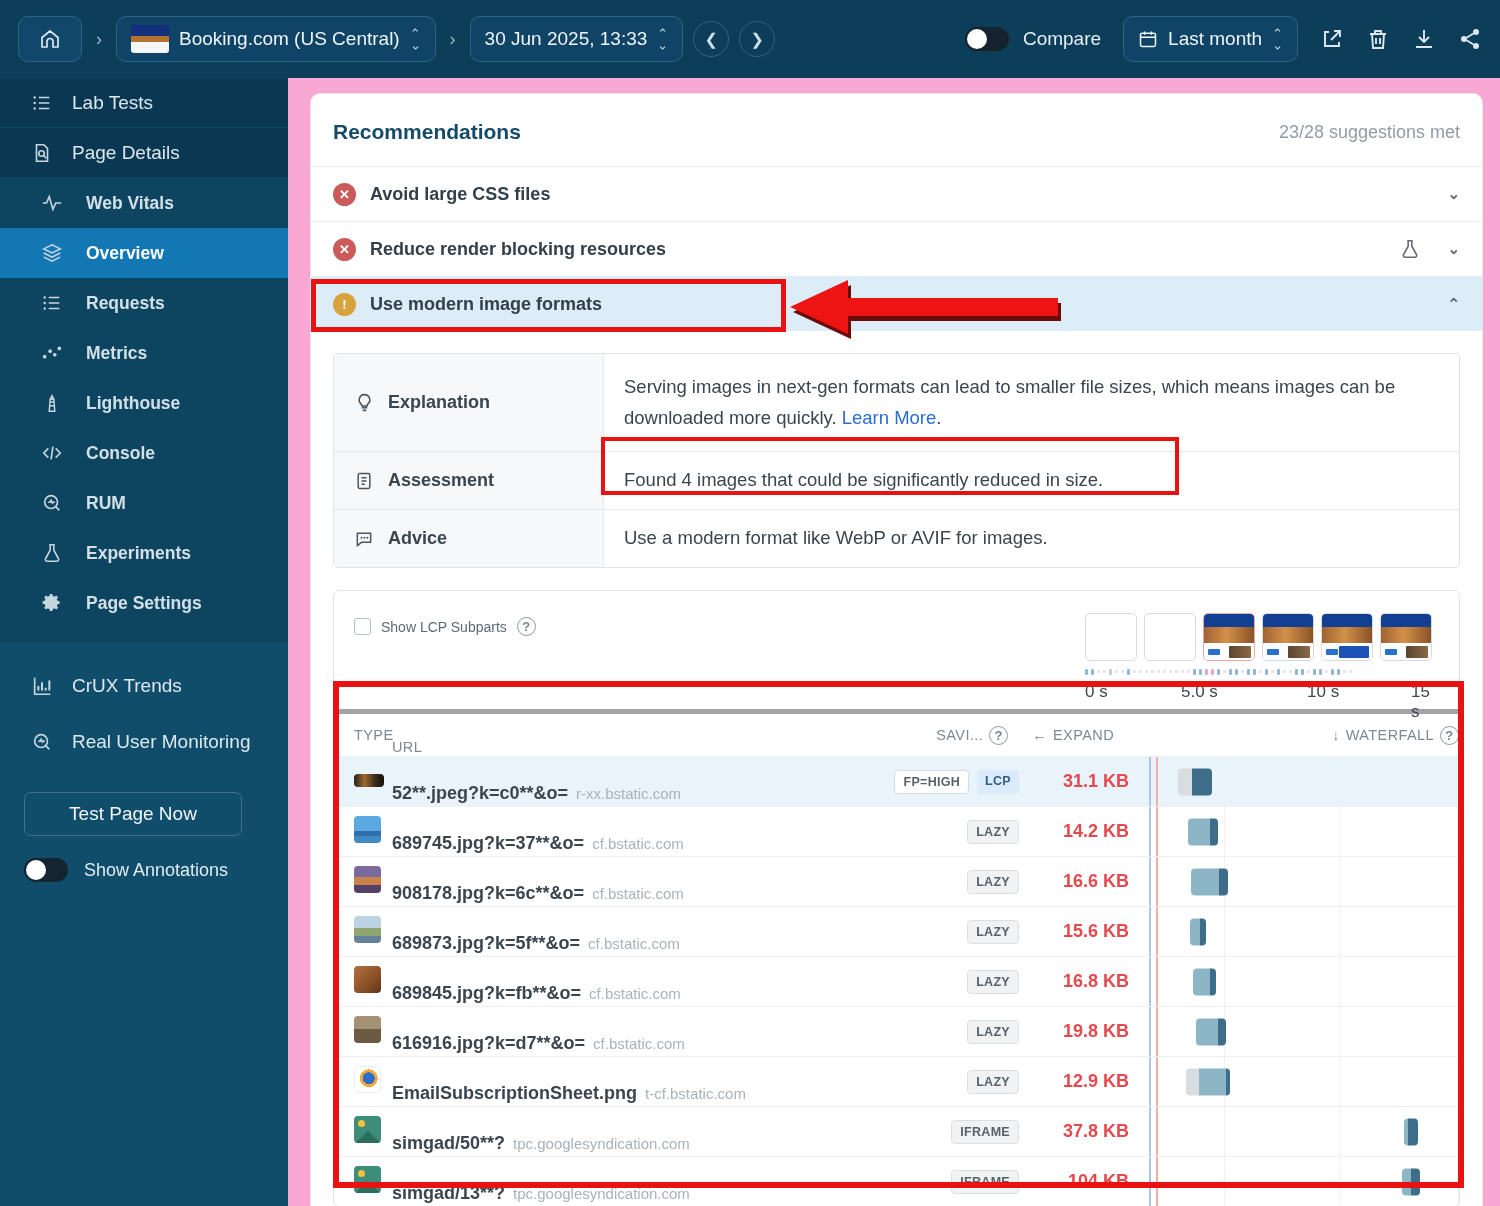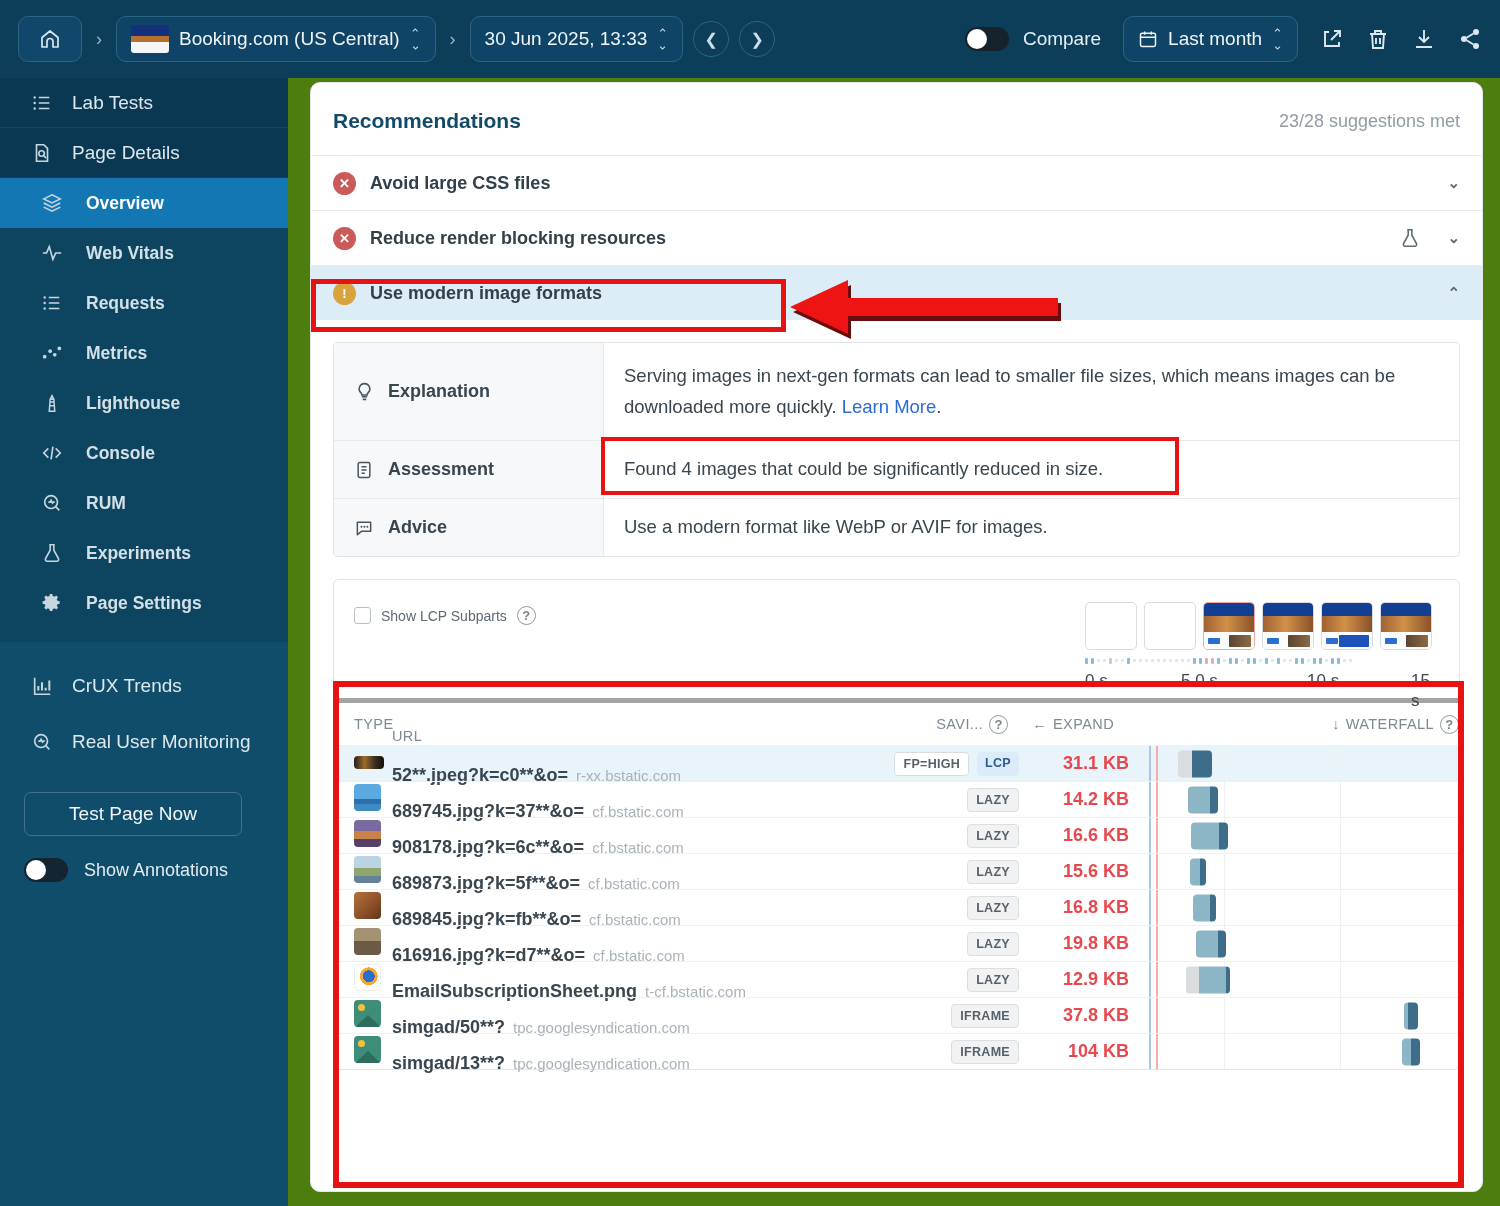--- a/index.html
+++ b/index.html
@@ -42,21 +42,21 @@
   .sb-lower { position:absolute; top:564px; left:0; right:0; bottom:0; background:#0f4d6b; padding-top:16px; }
   .sb-lower .sb-row { height:56px; }
   .sb-icon { width:24px; display:flex; justify-content:center; color:#c6d6df; }
   .test-btn { margin:22px 0 0 24px; width:218px; height:44px; border:1px solid #41718d; border-radius:7px;
     background:transparent; color:#f0f5f8; font-size:19px; font-family:inherit; cursor:pointer; }
   .annot-row { display:flex; align-items:center; gap:16px; margin:22px 0 0 24px; }
   .annot-row .toggle { background:#142430; }
   .annot-label { font-size:18px; color:#e2ebf0; }
 
   
-  .content { flex:1; background:#4d7c0f; padding:4px 17px 0 22px; }
+  .content { flex:1; background:#f9a8d4; padding:15px 17px 0 22px; }
   .card { background:#ffffff; border:1px solid #e4e7e9; border-radius:10px; min-height:1110px;
     padding:0 0 20px 0; position:relative; }
   .card-head { display:flex; justify-content:space-between; align-items:center; padding:26px 22px 22px 22px; }
   .card-title { color:#134a68; font-size:21px; font-weight:bold; }
   .card-met { color:#909ca6; font-size:18px; }
 
   .rec-row { height:55px; border-top:1px solid #e9ecee; display:flex; align-items:center;
     padding:0 22px; gap:14px; cursor:pointer; }
   .rec-row.hl { background:#ddedf8; border-top-color:#e2edf5; }
   .rec-label { font-size:18px; font-weight:bold; color:#33404a; flex:1; }
@@ -105,21 +105,21 @@
   .req-table { border-top:5px solid #a3a3a3; }
   .rt-head { height:42px; display:flex; align-items:center; color:#7d8993; font-size:14.5px;
     letter-spacing:.4px; position:relative; }
   .col-type { width:58px; padding-left:20px; flex-shrink:0; }
   .col-url { flex:1; display:flex; align-items:baseline; gap:8px; min-width:0;margin-top:24px; }
   .col-badges { width:210px; display:flex; justify-content:flex-end; gap:8px; flex-shrink:0; }
   .col-sav { width:110px; text-align:right; flex-shrink:0; }
   .rt-head .col-sav { display:flex; justify-content:flex-end; align-items:center; gap:6px; }
   .rt-head .expand { width:140px; margin-left:24px; flex-shrink:0; display:flex; align-items:center; gap:6px; }
   .rt-head .wf-lab { display:flex; align-items:center; gap:6px; margin-left:160px; }
-  .req-row { height:36px; display:flex; align-items:center; border-top:1px solid #eef1f3; position:relative; }
+  .req-row { height:50px; display:flex; align-items:center; border-top:1px solid #eef1f3; position:relative; }
   .req-row.hl { background:#e9f3fa; }
   .thumb-s { border-radius:4px; }
   .t-pano { width:30px; height:13px; background:linear-gradient(90deg,#241f1a,#9c6a2e 35%,#3a2d1c 70%,#14100c); }
   .t-city1 { width:27px; height:27px; background:linear-gradient(180deg,#5aa9e0 0 55%,#2e6fae 55% 75%,#3f8ac2 75%); }
   .t-city2 { width:27px; height:27px; background:linear-gradient(180deg,#7a6a9e 0 40%,#c8824a 40% 70%,#55406a 70%); }
   .t-city3 { width:27px; height:27px; background:linear-gradient(180deg,#bcd3e4 0 45%,#8fa66e 45% 75%,#64839a 75%); }
   .t-train { width:27px; height:27px; background:linear-gradient(135deg,#b5713d,#8a4f28 60%,#5e3418); }
   .t-street { width:27px; height:27px; background:linear-gradient(180deg,#a59173 0 50%,#6b5a44 50%); }
   .t-person { width:27px; height:27px; background:radial-gradient(circle at 55% 45%,#2a6fd0 0 30%,#f6a832 31% 45%,#ffffff 46%); border:1px solid #eceff1; }
   .t-ad { width:27px; height:27px; background:#3e8d7a; position:relative; overflow:hidden; }
@@ -242,36 +242,36 @@
             <svg class="i" width="22" height="22" viewBox="0 0 24 24" fill="none" stroke="currentColor" stroke-width="1.8">
               <path d="M14 3H6v18h12V7z"></path>
               <circle cx="11.5" cy="12.5" r="3"></circle>
               <path d="M13.7 14.7 16.5 17.5"></path>
             </svg>
           </span>
           <span class="sb-label">Page Details</span>
         </div>
       </div>
     <div id="sb-items">
+        <div class="sb-row sb-sub">
+          <span class="sb-icon">
+            <svg class="i" width="22" height="22" viewBox="0 0 24 24" fill="none" stroke="currentColor" stroke-width="1.8">
+              <path d="M2 12h4l3-7 4 14 3-7h6"></path>
+            </svg>
+          </span>
+          <span class="sb-label">Web Vitals</span>
+        </div>
         <div class="sb-row sb-sub sb-active">
           <span class="sb-icon">
             <svg class="i" width="22" height="22" viewBox="0 0 24 24" fill="none" stroke="currentColor" stroke-width="1.7">
               <path d="m12 3 9 4.5L12 12 3 7.5z"></path>
               <path d="m3 12 9 4.5 9-4.5M3 16.5 12 21l9-4.5"></path>
             </svg>
           </span>
           <span class="sb-label">Overview</span>
-        </div>
-        <div class="sb-row sb-sub">
-          <span class="sb-icon">
-            <svg class="i" width="22" height="22" viewBox="0 0 24 24" fill="none" stroke="currentColor" stroke-width="1.8">
-              <path d="M2 12h4l3-7 4 14 3-7h6"></path>
-            </svg>
-          </span>
-          <span class="sb-label">Web Vitals</span>
         </div>
         <div class="sb-row sb-sub">
           <span class="sb-icon">
             <svg class="i" width="22" height="22" viewBox="0 0 24 24" fill="none" stroke="currentColor" stroke-width="1.8">
               <path d="M4 6h.01M4 12h.01M4 18h.01" stroke-width="2.6" stroke-linecap="round"></path>
               <path d="M8.5 6H20M8.5 12H20M8.5 18H20"></path>
             </svg>
           </span>
           <span class="sb-label">Requests</span>
         </div>

